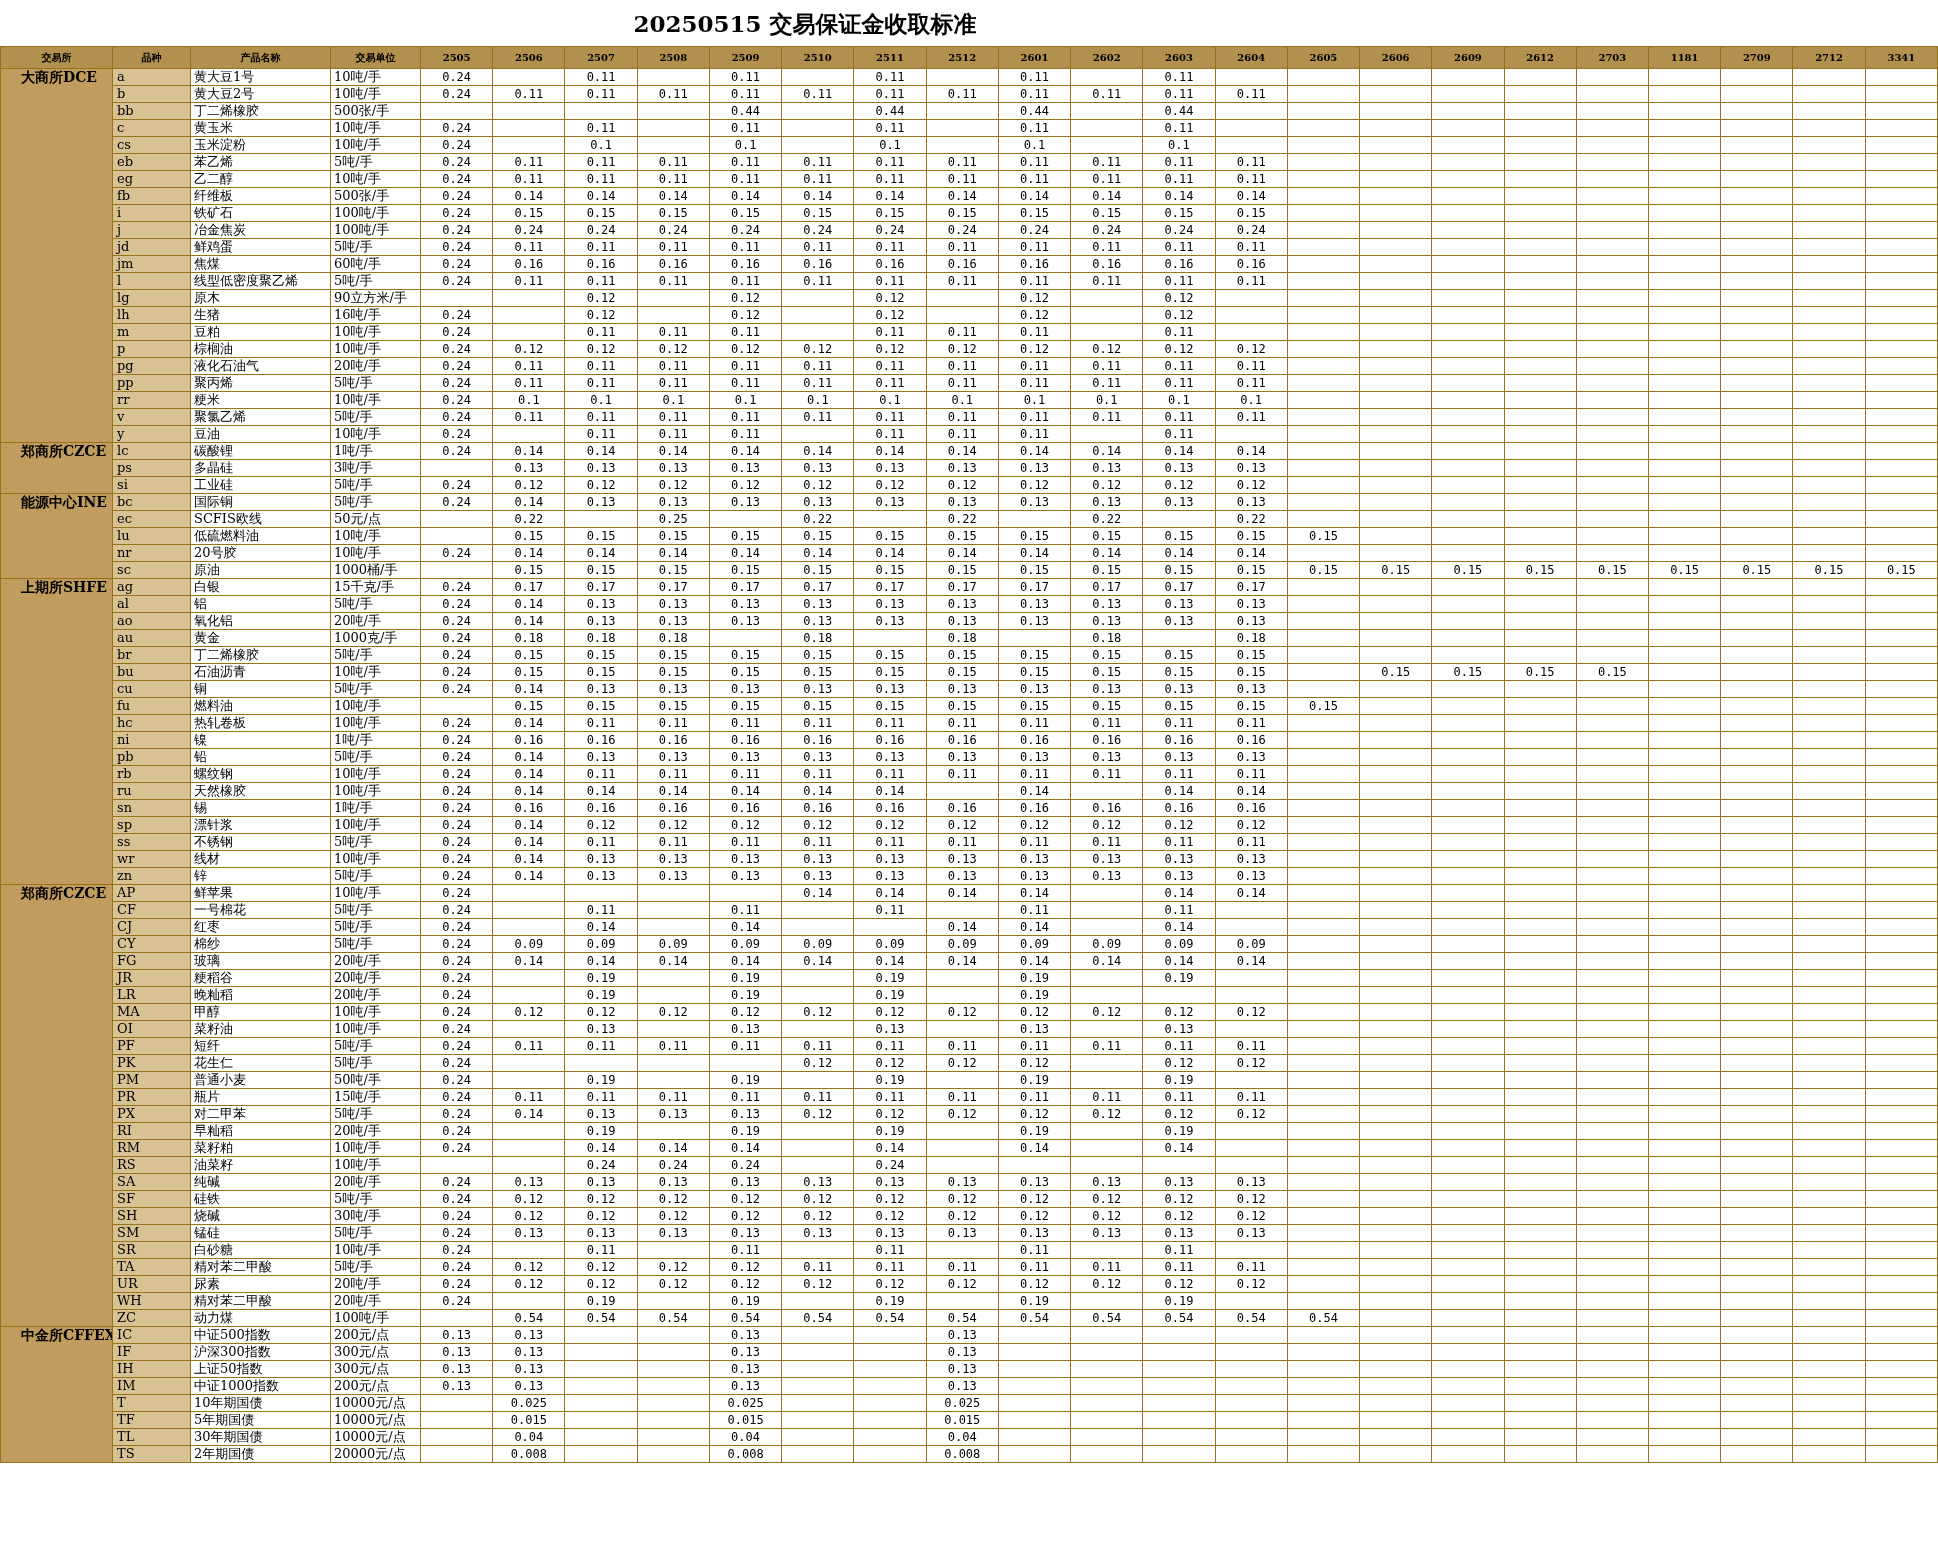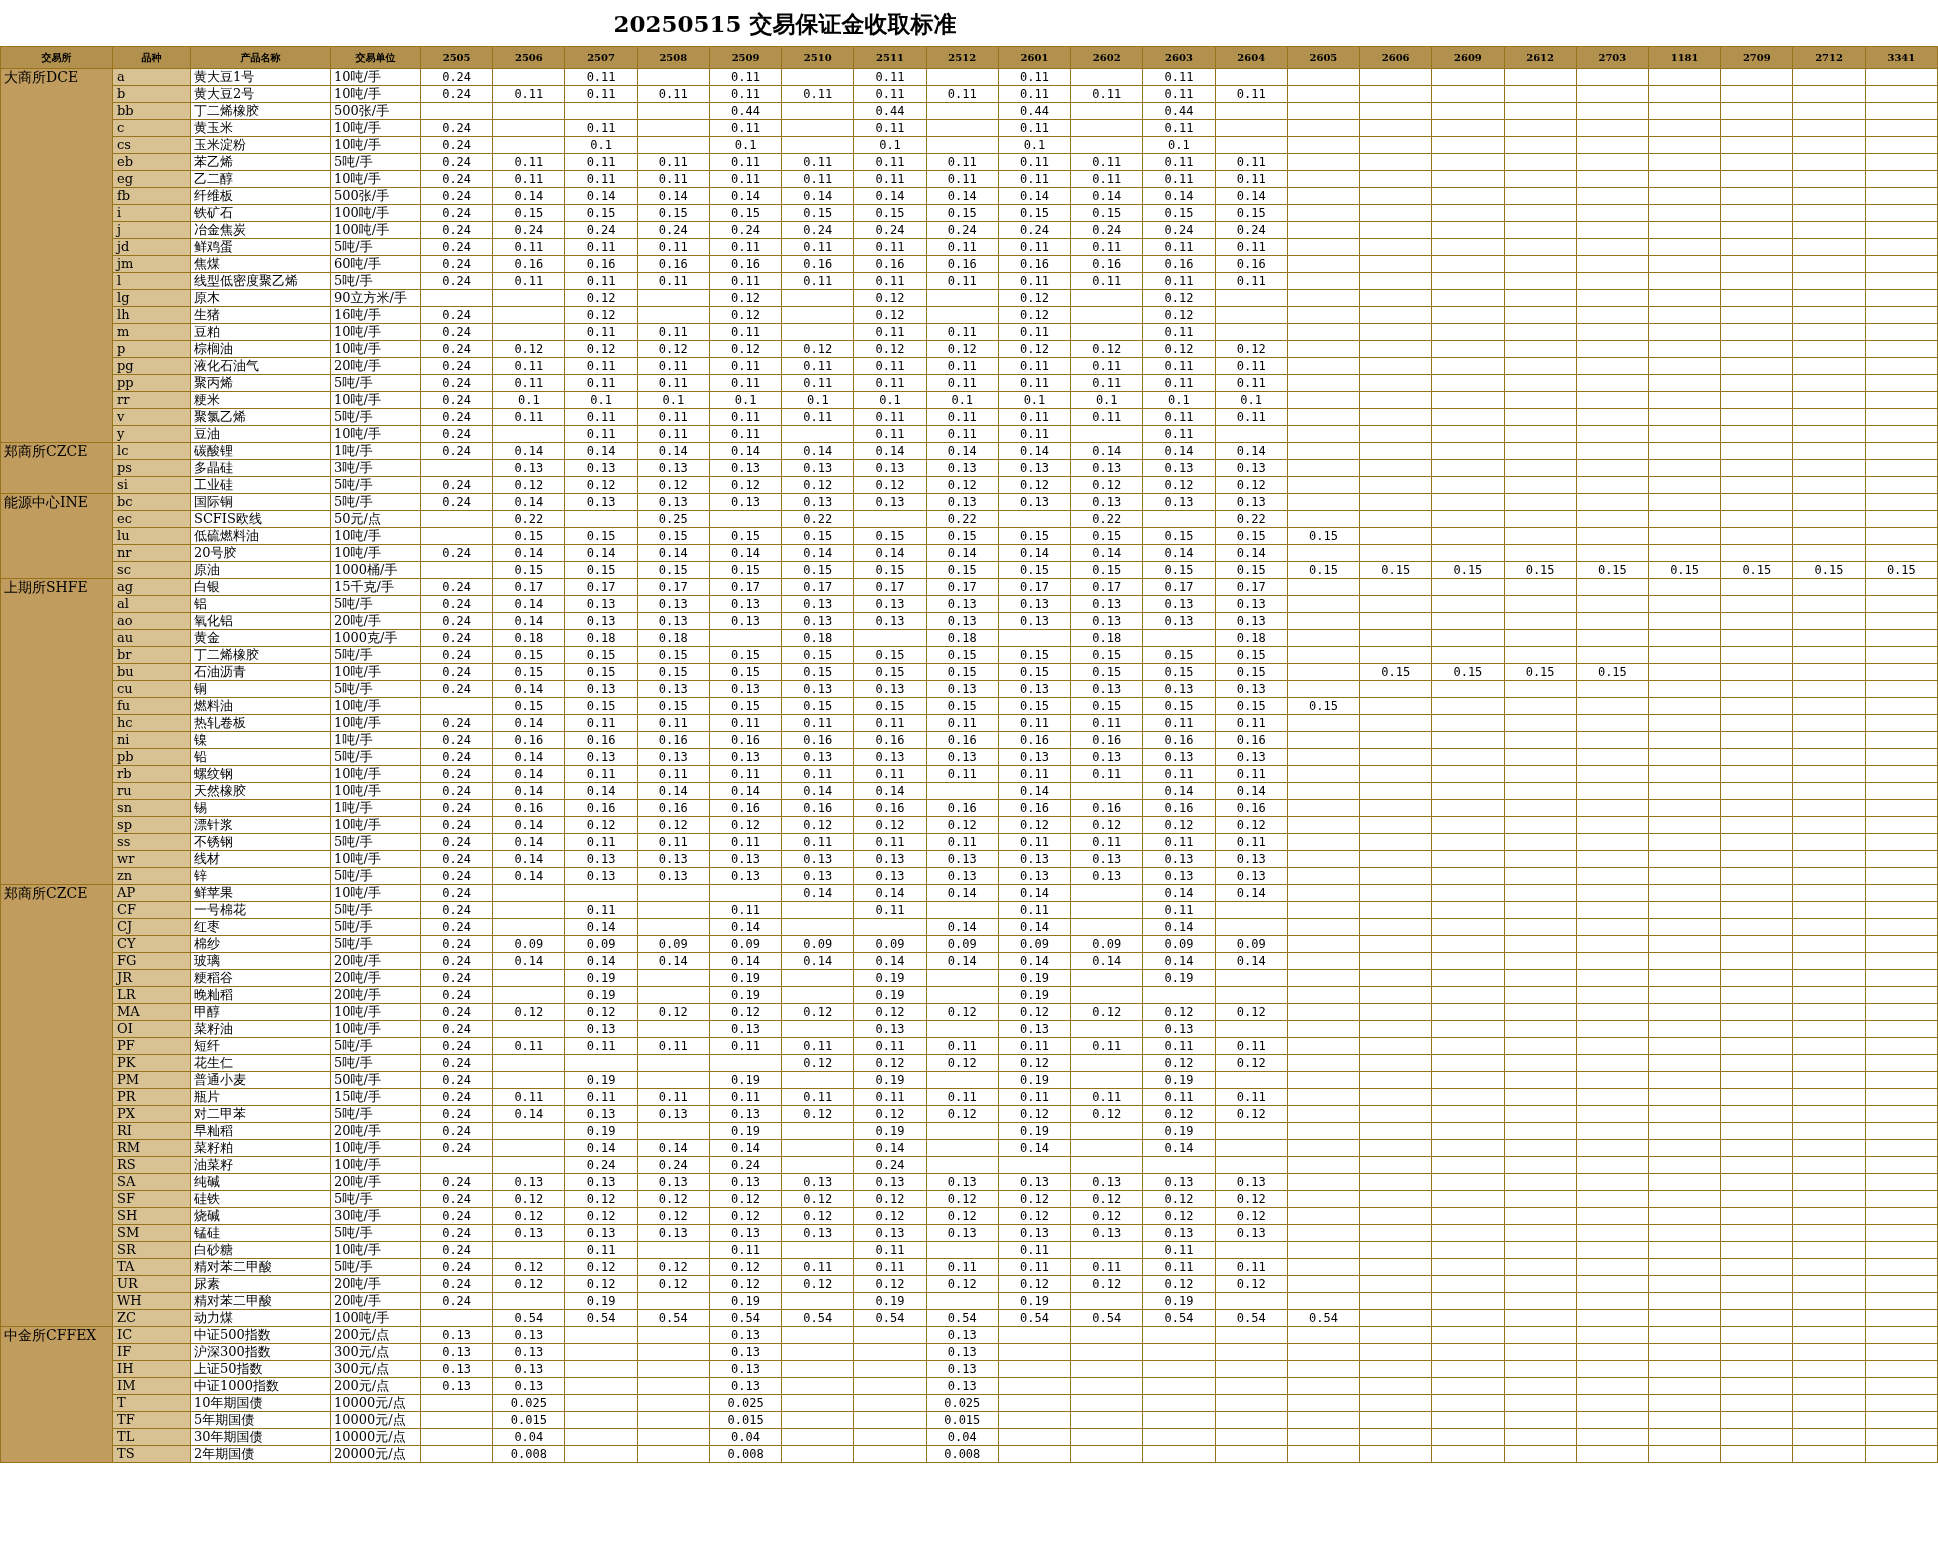--- a/index.html
+++ b/index.html
@@ -1,35 +1,35 @@
 <!DOCTYPE html>
 <html style="--header-bg: #b2914e; --exchange-bg: #c19c5f; --symbol-bg: #d8c193; --grid: #97741c; --cell-bg: #ffffff;"><head>
 <meta charset="utf-8">
 <style>
   :root{
     --header-bg:#b2914e; --exchange-bg:#c19c5f; --symbol-bg:#d8c193;
     --grid:#97741c; --cell-bg:#ffffff; --text:#000000;
   }
   html,body{margin:0;padding:0;background:#fff;}
   body{width:1938px;height:1544px;overflow:hidden;font-family:"DejaVu Serif",serif;color:var(--text);}
-  .title-band{width:1570px;height:46px;}
+  .title-band{width:1570px;height:46px;margin-left:20px;}
   .page-title{width:100%;text-align:center;font-size:23px;font-weight:bold;line-height:48px;white-space:nowrap;}
   table#margin-table{border-collapse:collapse;table-layout:fixed;width:1938px;}
   col.c-exchange{width:112px;} col.c-symbol{width:78px;} col.c-product{width:140px;} col.c-unit{width:90px;}
   th{
     background:var(--header-bg);border:1px solid var(--grid);
     font-size:10px;font-weight:bold;height:21px;padding:0;line-height:21px;
     white-space:nowrap;overflow:hidden;
   }
   td{
     border:1px solid var(--grid);background:var(--cell-bg);
     height:16px;line-height:16px;padding:0 2px;font-size:13px;
     white-space:nowrap;overflow:hidden;
   }
-  td.exchange{background:var(--exchange-bg);font-weight:normal;vertical-align:top;font-size:14px;padding-left:3px;}
+  td.exchange{background:var(--exchange-bg);font-weight:bold;vertical-align:top;font-size:14px;padding-left:20px;}
   td.symbol{background:var(--symbol-bg);padding-left:4px;}
   td.product{padding-left:3px;}
   td.unit{padding-left:3px;}
   td.num{text-align:center;font-family:"DejaVu Sans Mono",monospace;font-size:12px;}
 </style>
 </head>
 <body>
 
 <div class="title-band">
   <div class="page-title">20250515 交易保证金收取标准</div>

